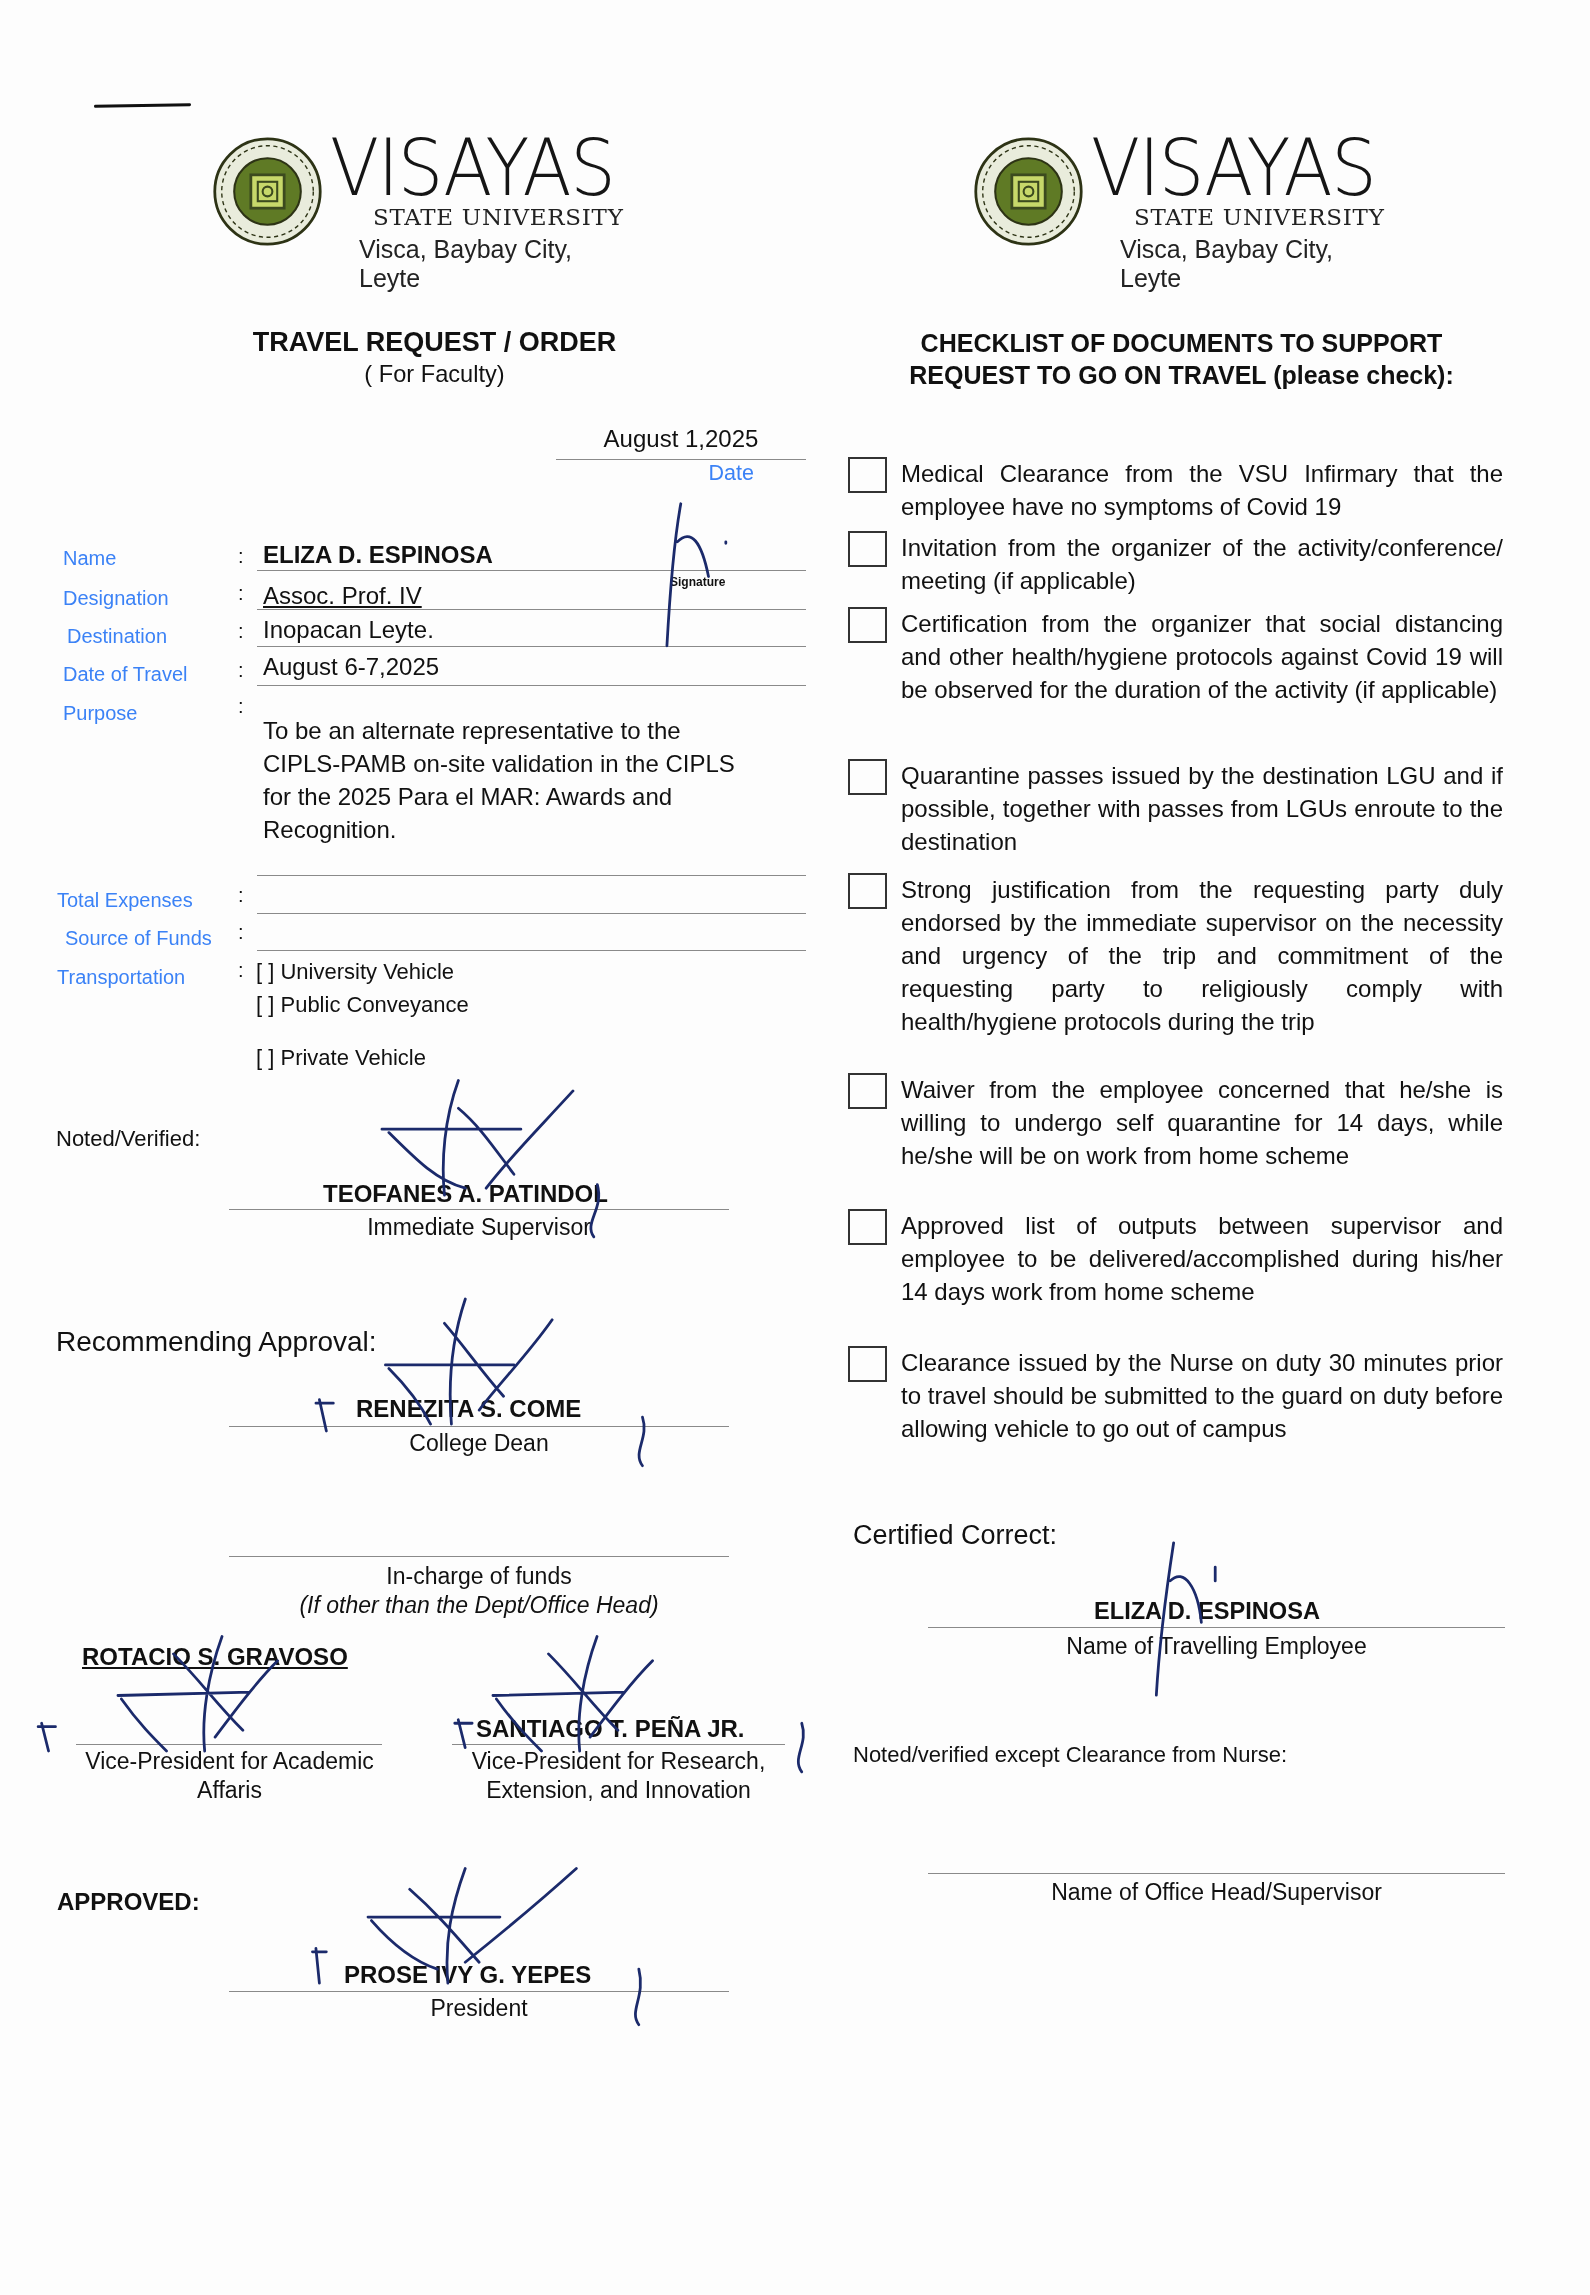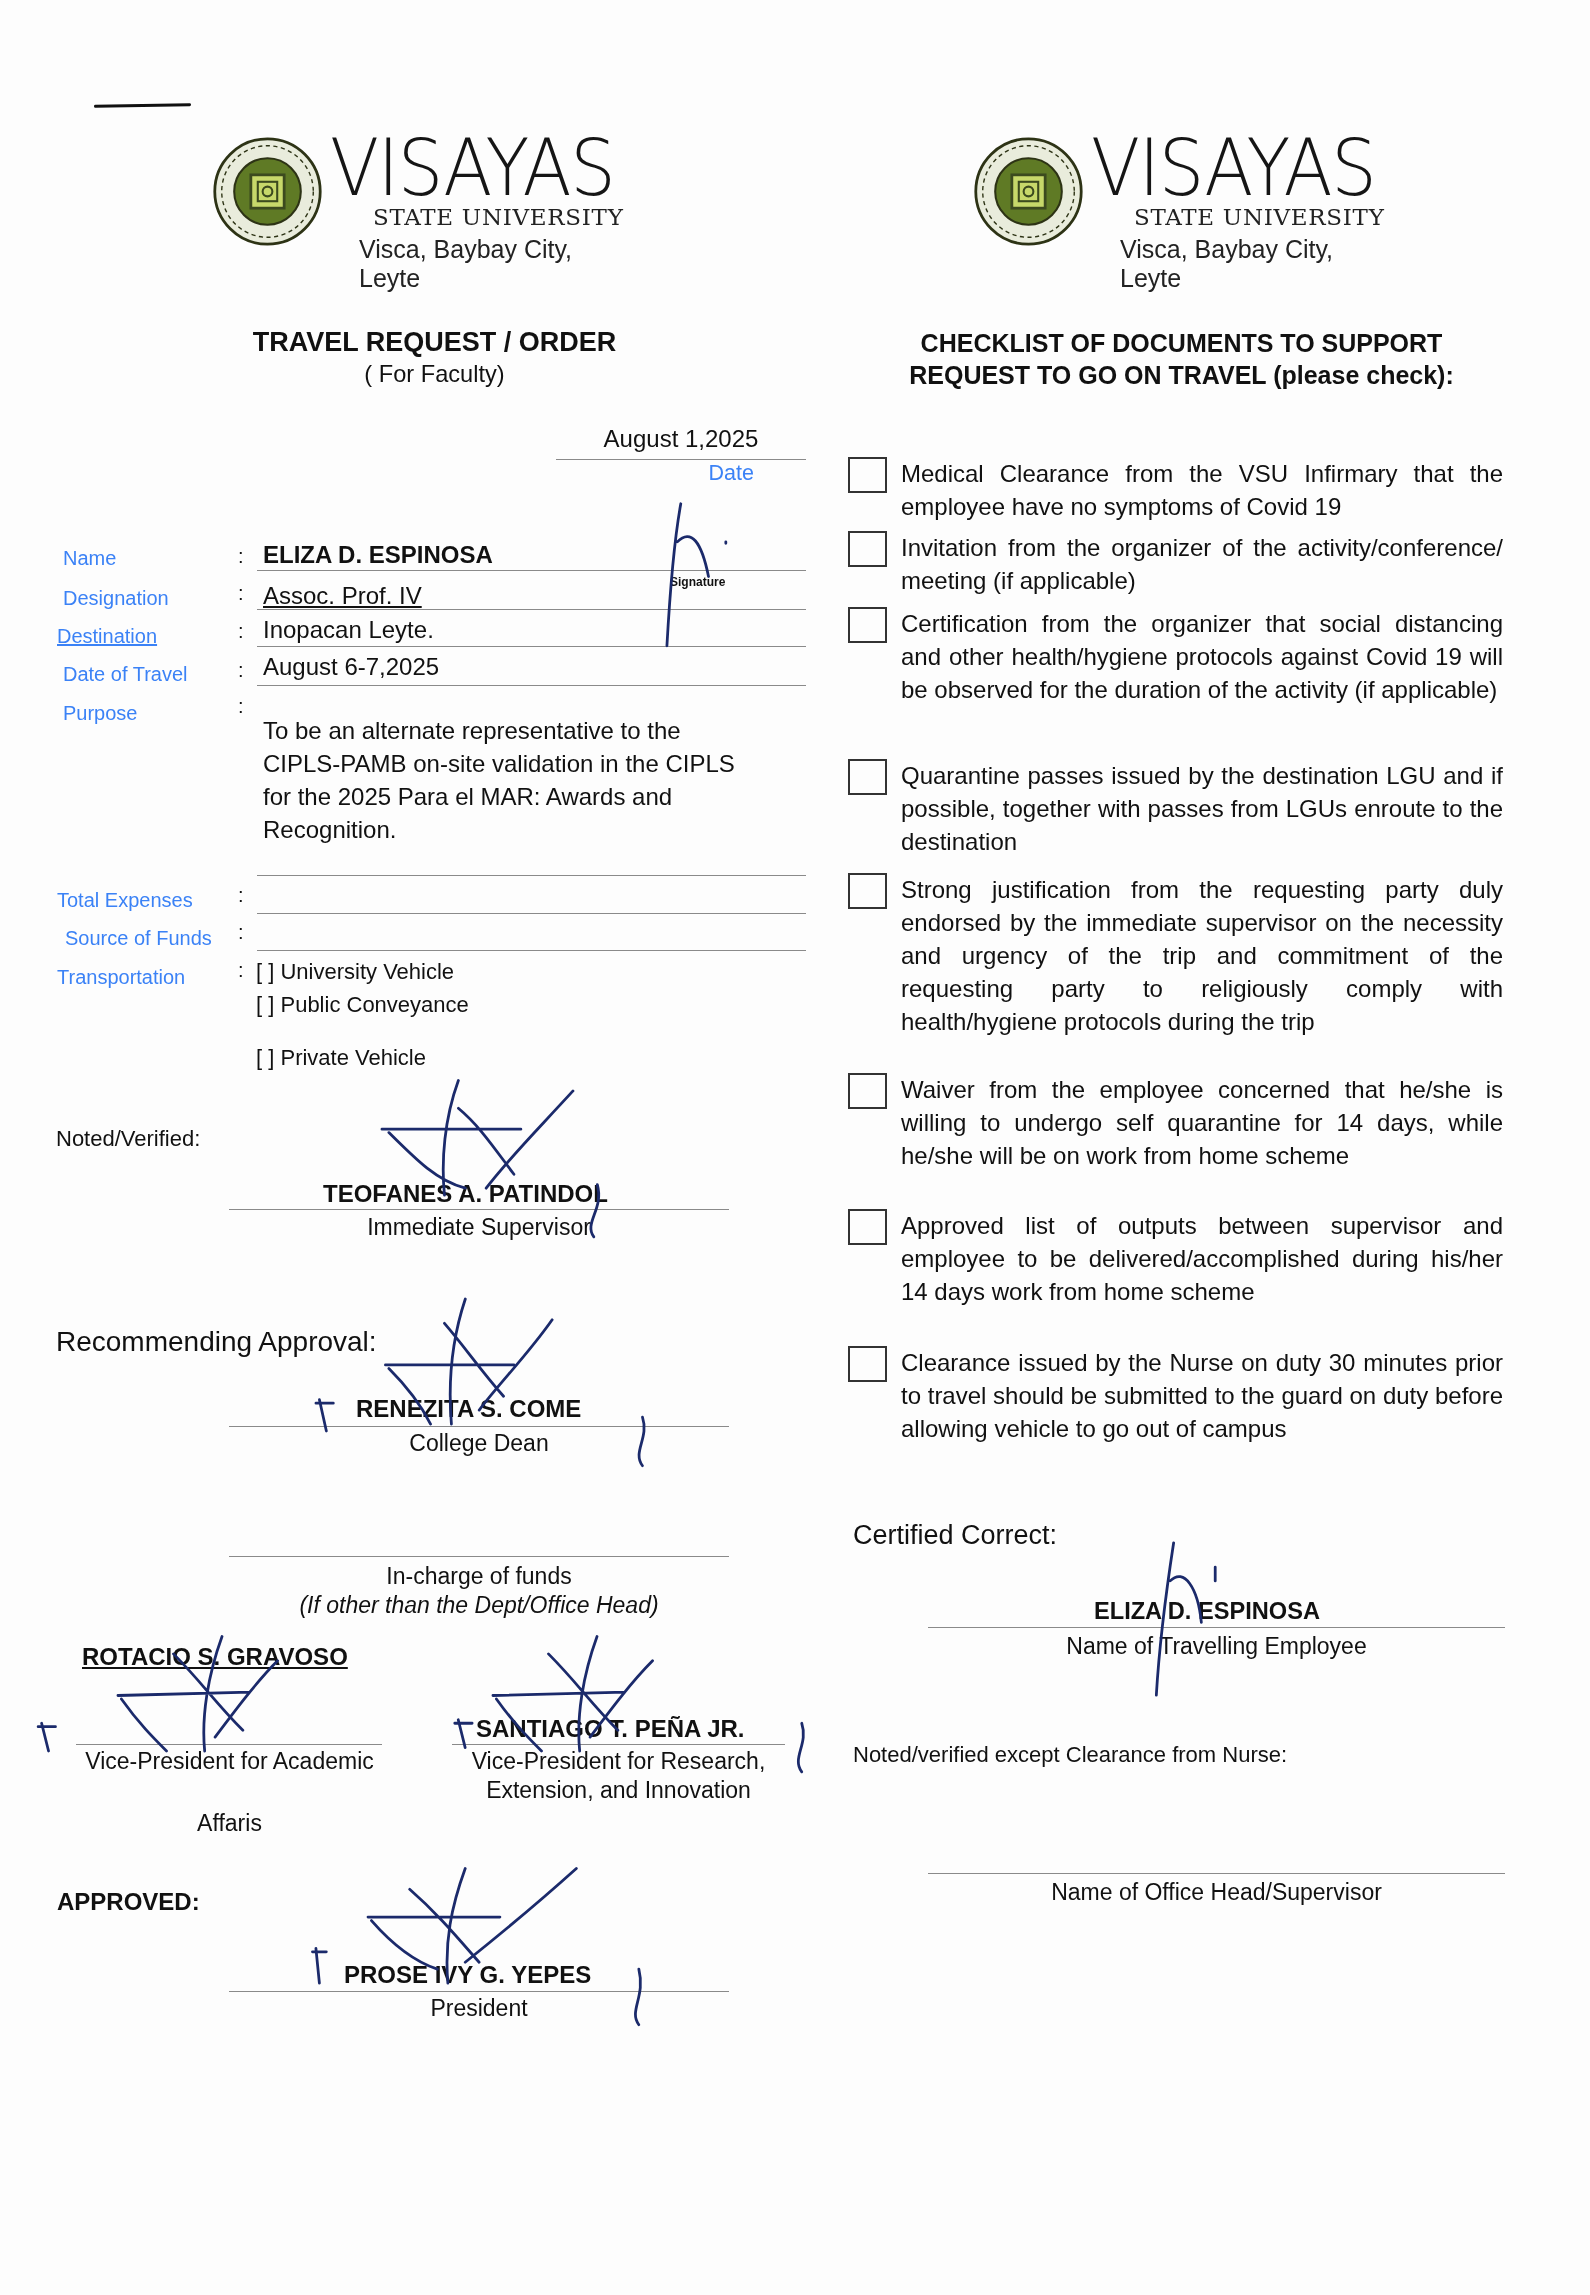--- a/index.html
+++ b/index.html
@@ -79,21 +79,21 @@
 <div class="abs colon" style="left:238px; top:545px;">:</div>
 <div class="abs value" style="left:263px; top:541px; font-weight:bold;">ELIZA D. ESPINOSA</div>
 <div class="line" style="left:257px; top:570px; width:549px;"></div>
 
 <div class="abs label" style="left:63px; top:587px;">Designation</div>
 <div class="abs colon" style="left:238px; top:582px;">:</div>
 <div class="abs value" style="left:263px; top:582px;text-decoration:underline;">Assoc. Prof. IV</div>
 <div class="abs" style="left:670px; top:575px; font-size:12px; font-weight:bold;">Signature</div>
 <div class="line" style="left:257px; top:609px; width:549px;"></div>
 
-<div class="abs label" style="left:57px; top:625px;text-decoration:underline;">Destination</div>
+<div class="abs label" style="left:67px; top:625px;">Destination</div>
 <div class="abs colon" style="left:238px; top:620px;">:</div>
 <div class="abs value" style="left:263px; top:616px;">Inopacan Leyte.</div>
 <div class="line" style="left:257px; top:646px; width:549px;"></div>
 
 <div class="abs label" style="left:63px; top:663px;">Date of Travel</div>
 <div class="abs colon" style="left:238px; top:659px;">:</div>
 <div class="abs value" style="left:263px; top:653px;">August 6-7,2025</div>
 <div class="line" style="left:257px; top:685px; width:549px;"></div>
 
 <div class="abs label" style="left:63px; top:702px;">Purpose</div>
@@ -139,21 +139,21 @@
 <div class="line" style="left:229px; top:1426px; width:500px;"></div>
 <div class="abs sig-role" style="left:229px; top:1430px; width:500px;">College Dean</div>
 
 <div class="line" style="left:229px; top:1556px; width:500px;"></div>
 <div class="abs sig-role" style="left:229px; top:1563px; width:500px;">In-charge of  funds</div>
 <div class="abs sig-role" style="left:229px; top:1592px; width:500px; font-style:italic;">(If other than the Dept/Office Head)</div>
 
 <div class="abs sig-name" style="left:82px; top:1643px;text-decoration:underline;">ROTACIO S. GRAVOSO</div>
 <div class="line" style="left:76px; top:1744px; width:306px;"></div>
 <div class="abs sig-role" style="left:63px; top:1748px; width:333px;">Vice-President for Academic</div>
-<div class="abs sig-role" style="left:63px; top:1777px; width:333px;margin-top:33px;">Affaris</div>
+<div class="abs sig-role" style="left:63px; top:1777px; width:333px;">Affaris</div>
 
 <div class="abs sig-name" style="left:476px; top:1715px;">SANTIAGO T. PEÑA JR.</div>
 <div class="line" style="left:452px; top:1744px; width:333px;"></div>
 <div class="abs sig-role" style="left:452px; top:1748px; width:333px;">Vice-President for Research,</div>
 <div class="abs sig-role" style="left:452px; top:1777px; width:333px;">Extension, and Innovation</div>
 
 <div class="abs" style="left:57px; top:1888px; font-size:24px; font-weight:bold;">APPROVED:</div>
 <div class="abs sig-name" style="left:344px; top:1961px;">PROSE IVY G. YEPES</div>
 <div class="line" style="left:229px; top:1991px; width:500px;"></div>
 <div class="abs sig-role" style="left:229px; top:1995px; width:500px;">President</div>

